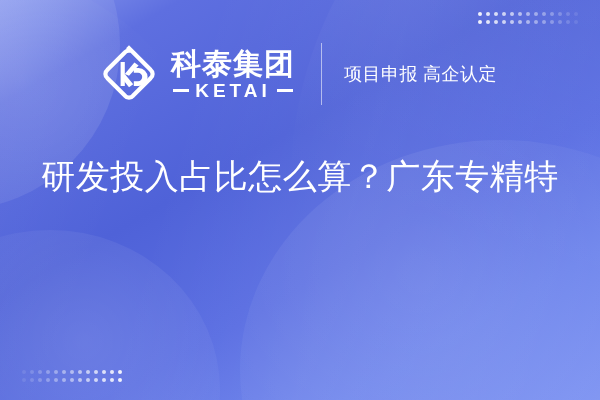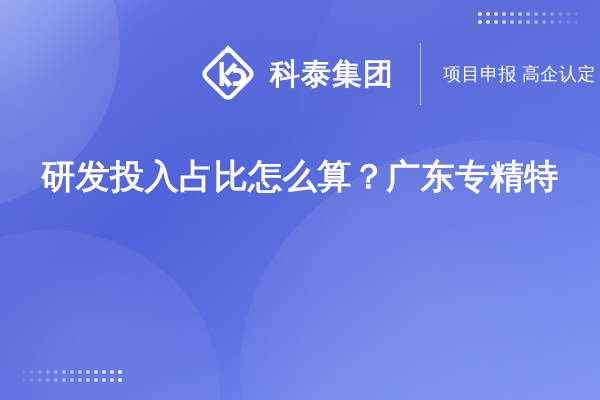--- a/index.html
+++ b/index.html
@@ -69,21 +69,21 @@
   #dots-top-right { top: 12px; right: 22px; }
   #dots-bottom-left { bottom: 18px; left: 22px; }
 
   
   #header {
     position: absolute;
     left: 0; right: 4px; top: 38px;
     height: 72px;
     display: flex;
     align-items: center;
-    justify-content: flex-end;
+    justify-content: center;
     gap: 0;
   }
   #logo-block {
     display: flex;
     align-items: center;
     gap: 12px;
   }
   #logo-mark { width: 60px; height: 60px; flex: 0 0 60px; }
   #logo-words {
     display: flex;
@@ -152,21 +152,21 @@
     left: 0; right: 0;
     top: 152px;
     display: flex;
     flex-direction: column;
     align-items: center;
     gap: 4px;
   }
   .headline-line {
     color: #ffffff;
     font-size: 34px;
-    font-weight: 700;
+    font-weight: 400;
     letter-spacing: 0.5px;
     line-height: 1.42;
     white-space: nowrap;
     text-align: center;
   }
 </style>
 </head>
 <body>
 
 <div id="banner">
@@ -255,20 +255,25 @@
 
         <path d="M43 50 L59 31 L66 36 L50 53 Z" fill="#ffffff"></path>
 
         <path d="M43 50 L57 67 L50 72 L38 57 Z" fill="#ffffff"></path>
 
         <path d="M58 40 L66 40 A15 15 0 0 1 66 70 L58 70 L58 62 L65 62 A7 7 0 0 0 65 48 L58 48 Z" fill="#ffffff"></path>
       </svg>
 
       <div id="logo-words">
         <div id="brand-cn">科泰集团</div>
+        <div id="brand-en-row">
+          <span class="brand-dash"></span>
+          <span id="brand-en">KETAI</span>
+          <span class="brand-dash"></span>
+        </div>
       </div>
 
     </div>
 
     <div id="header-divider"></div>
 
     <div id="tagline-block">
       <div id="tagline-sub">项目申报 高企认定</div>
     </div>
 

